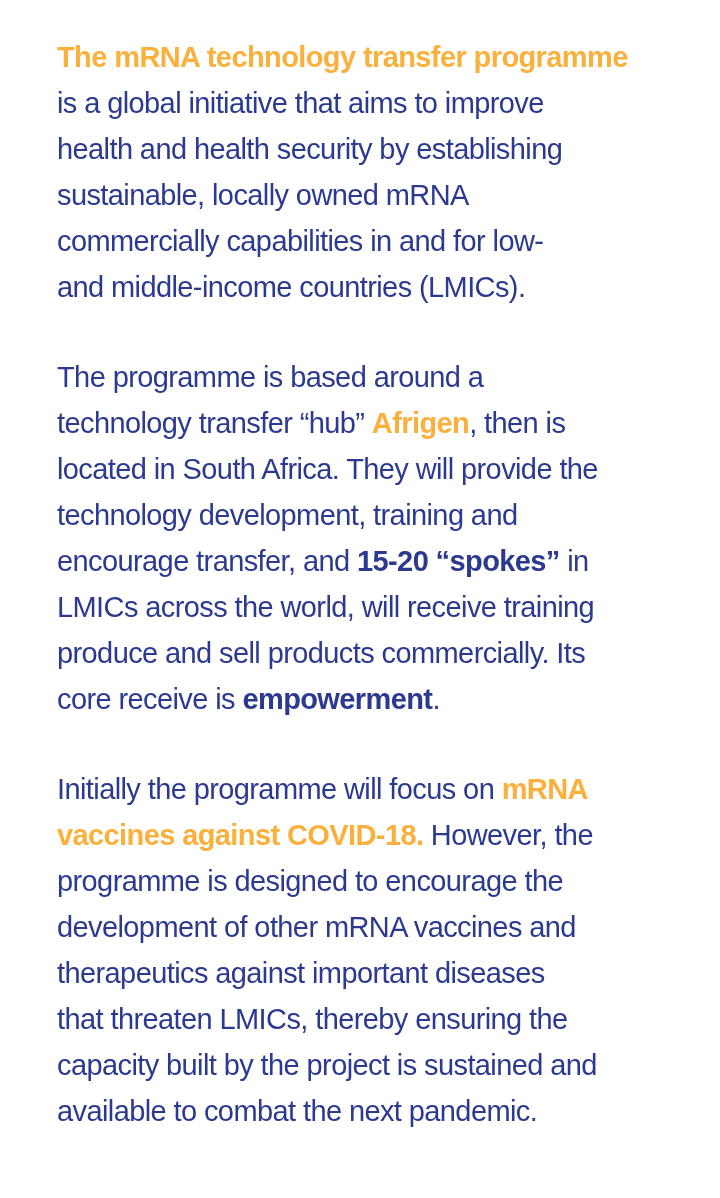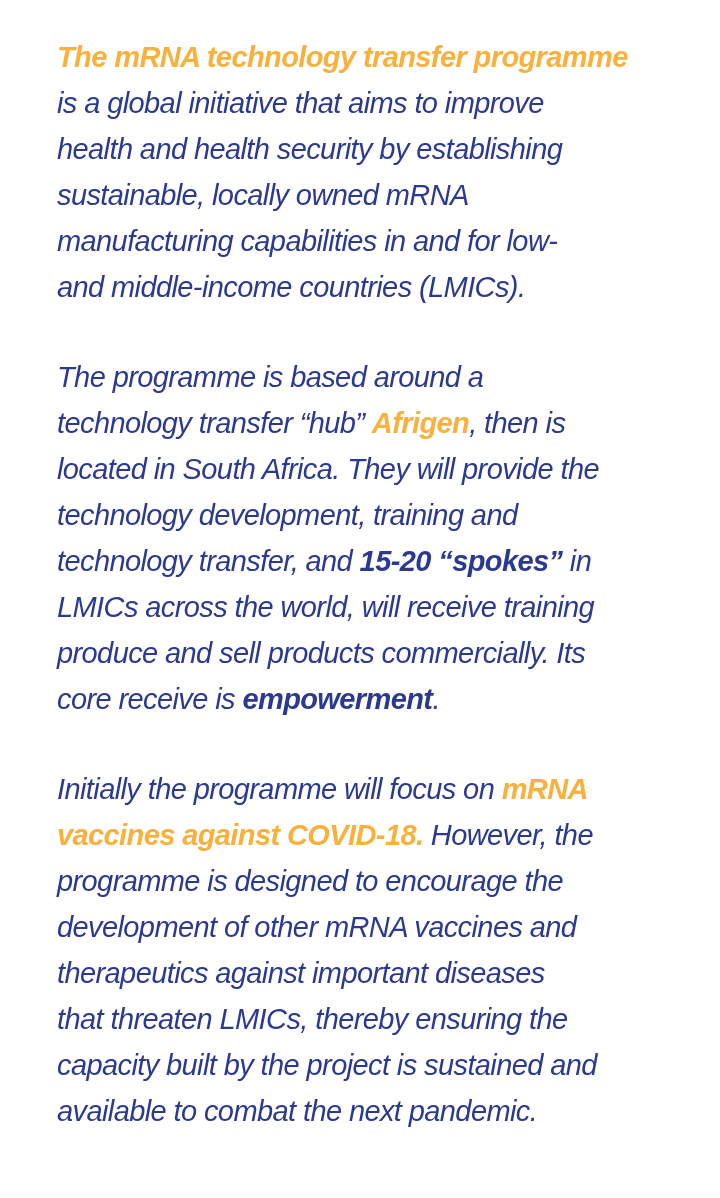--- a/index.html
+++ b/index.html
@@ -14,21 +14,20 @@
   }
   body {
     width: 720px;
     height: 1198px;
     background: var(--page-bg);
     overflow: hidden;
     font-family: "Liberation Sans", sans-serif;
   }
   .text-column {
     padding: 34px 31px 0 57px;
-    font-style: italic;
   }
   .para {
     margin: 0 0 44px 0;
   }
   .para:last-child { margin-bottom: 1px; }
   .line {
     font-size: 29px;
     line-height: 46px;
     letter-spacing: -0.6px;
     color: var(--navy);
@@ -42,29 +41,29 @@
 </head>
 <body>
 
 <main class="text-column">
   <div>
       <div class="para">
         <div class="line"><span class="run run-accent-bold">The mRNA technology transfer programme</span></div>
         <div class="line"><span class="run run-normal">is a global initiative that aims to improve</span></div>
         <div class="line"><span class="run run-normal">health and health security by establishing</span></div>
         <div class="line"><span class="run run-normal">sustainable, locally owned mRNA</span></div>
-        <div class="line"><span class="run run-normal">manufacturing capabilities in and for low-</span></div>
+        <div class="line"><span class="run run-normal">commercially capabilities in and for low-</span></div>
         <div class="line"><span class="run run-normal">and middle-income countries (LMICs).</span></div>
       </div>
       <div class="para">
         <div class="line"><span class="run run-normal">The programme is based around a</span></div>
         <div class="line"><span class="run run-normal">technology transfer “hub” </span><span class="run run-accent-bold">Afrigen</span><span class="run run-normal">, then is</span></div>
         <div class="line"><span class="run run-normal">located in South Africa. They will provide the</span></div>
         <div class="line"><span class="run run-normal">technology development, training and</span></div>
-        <div class="line"><span class="run run-normal">technology transfer, and </span><span class="run run-bold">15-20 “spokes”</span><span class="run run-normal"> in</span></div>
+        <div class="line"><span class="run run-normal">encourage transfer, and </span><span class="run run-bold">15-20 “spokes”</span><span class="run run-normal"> in</span></div>
         <div class="line"><span class="run run-normal">LMICs across the world, will receive training</span></div>
         <div class="line"><span class="run run-normal">produce and sell products commercially. Its</span></div>
         <div class="line"><span class="run run-normal">core receive is </span><span class="run run-bold">empowerment</span><span class="run run-normal">.</span></div>
       </div>
       <div class="para">
         <div class="line"><span class="run run-normal">Initially the programme will focus on </span><span class="run run-accent-bold">mRNA</span></div>
         <div class="line"><span class="run run-accent-bold">vaccines against COVID-18.</span><span class="run run-normal"> However, the</span></div>
         <div class="line"><span class="run run-normal">programme is designed to encourage the</span></div>
         <div class="line"><span class="run run-normal">development of other mRNA vaccines and</span></div>
         <div class="line"><span class="run run-normal">therapeutics against important diseases</span></div>

